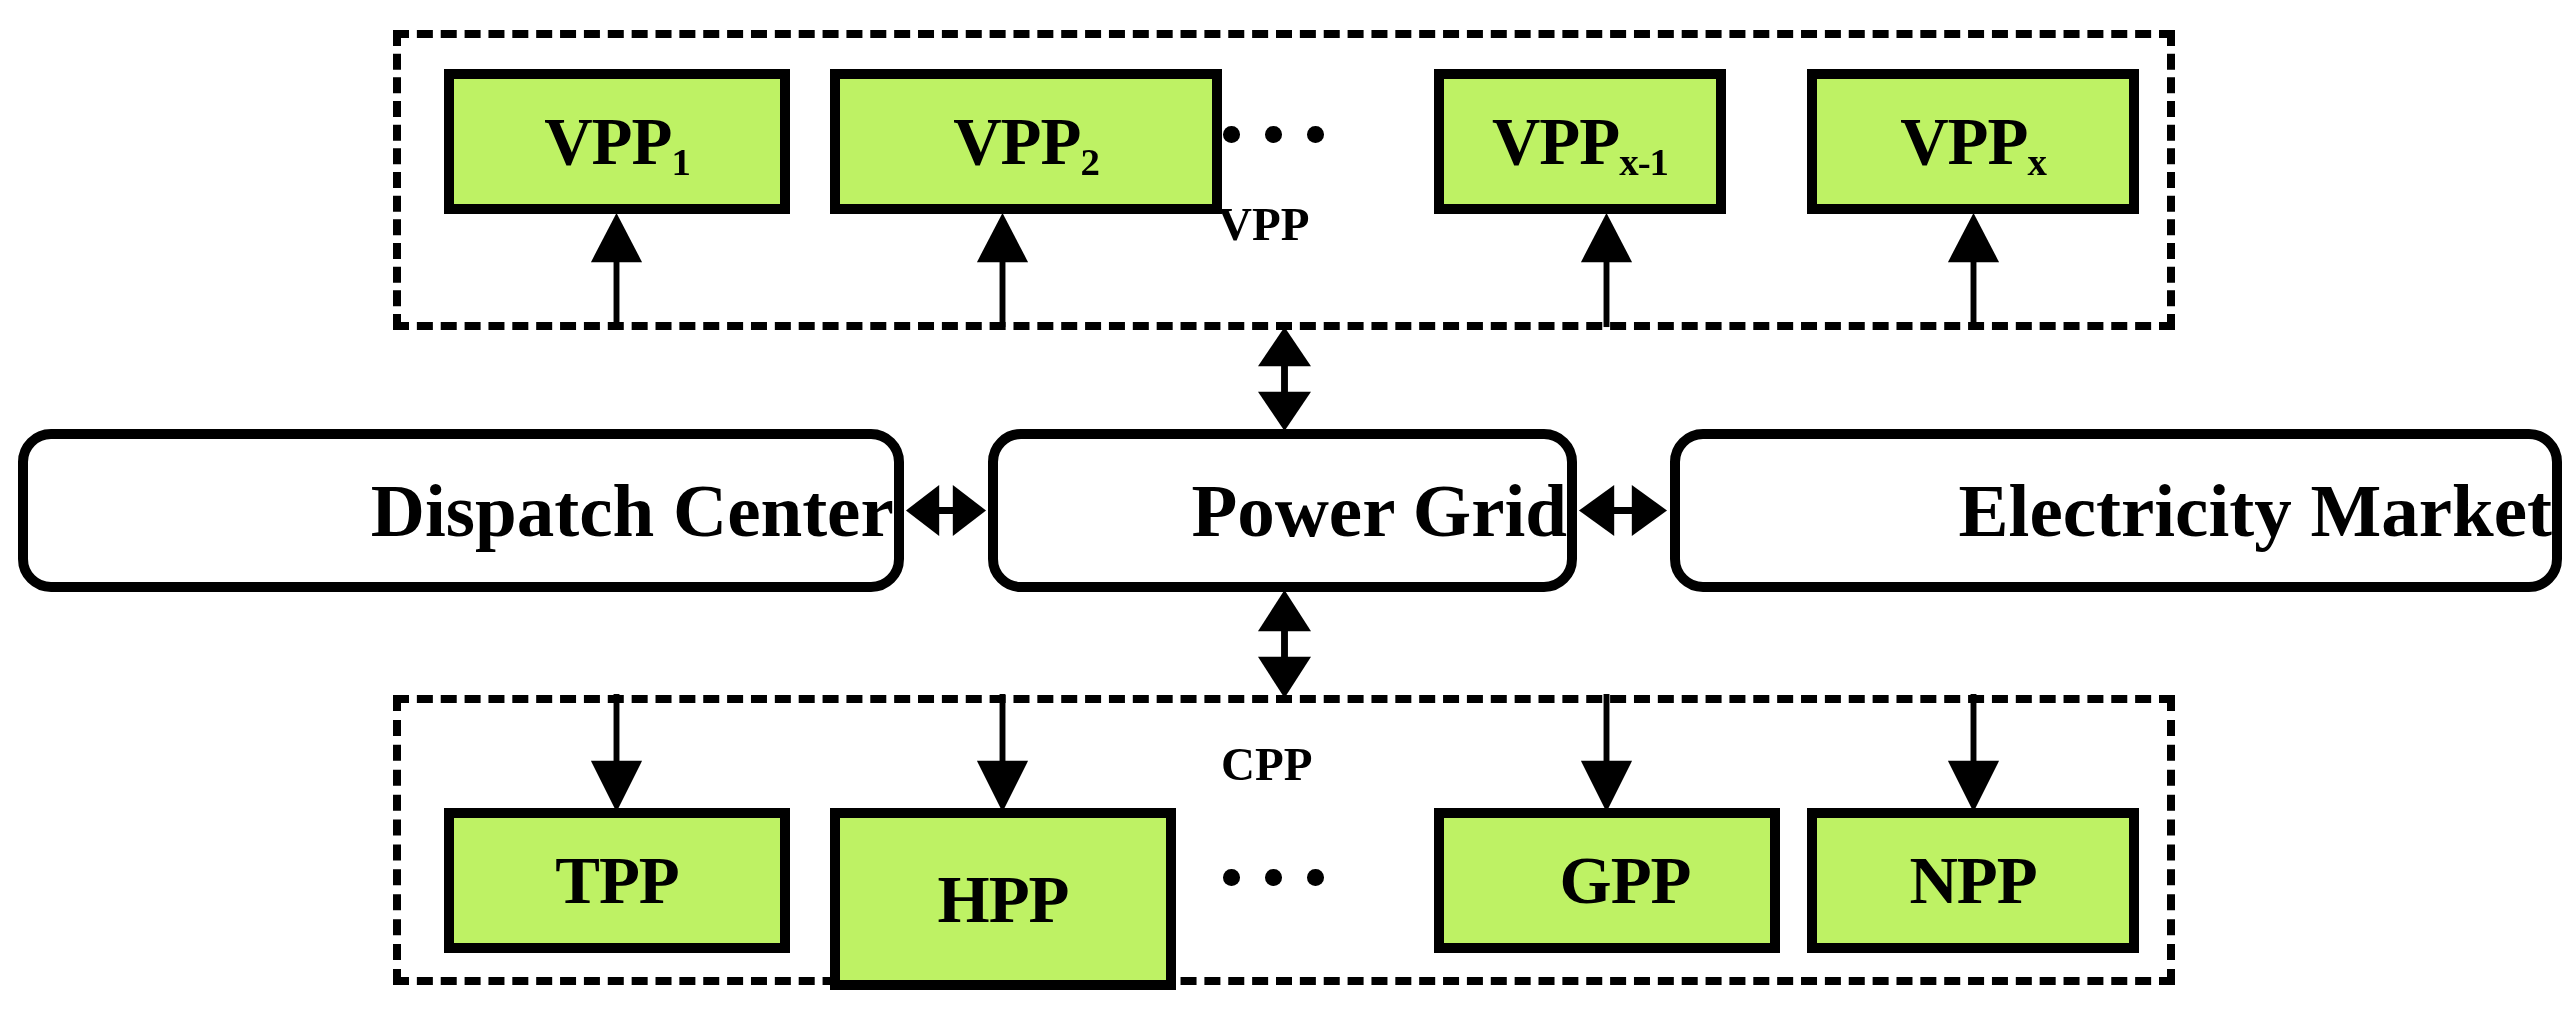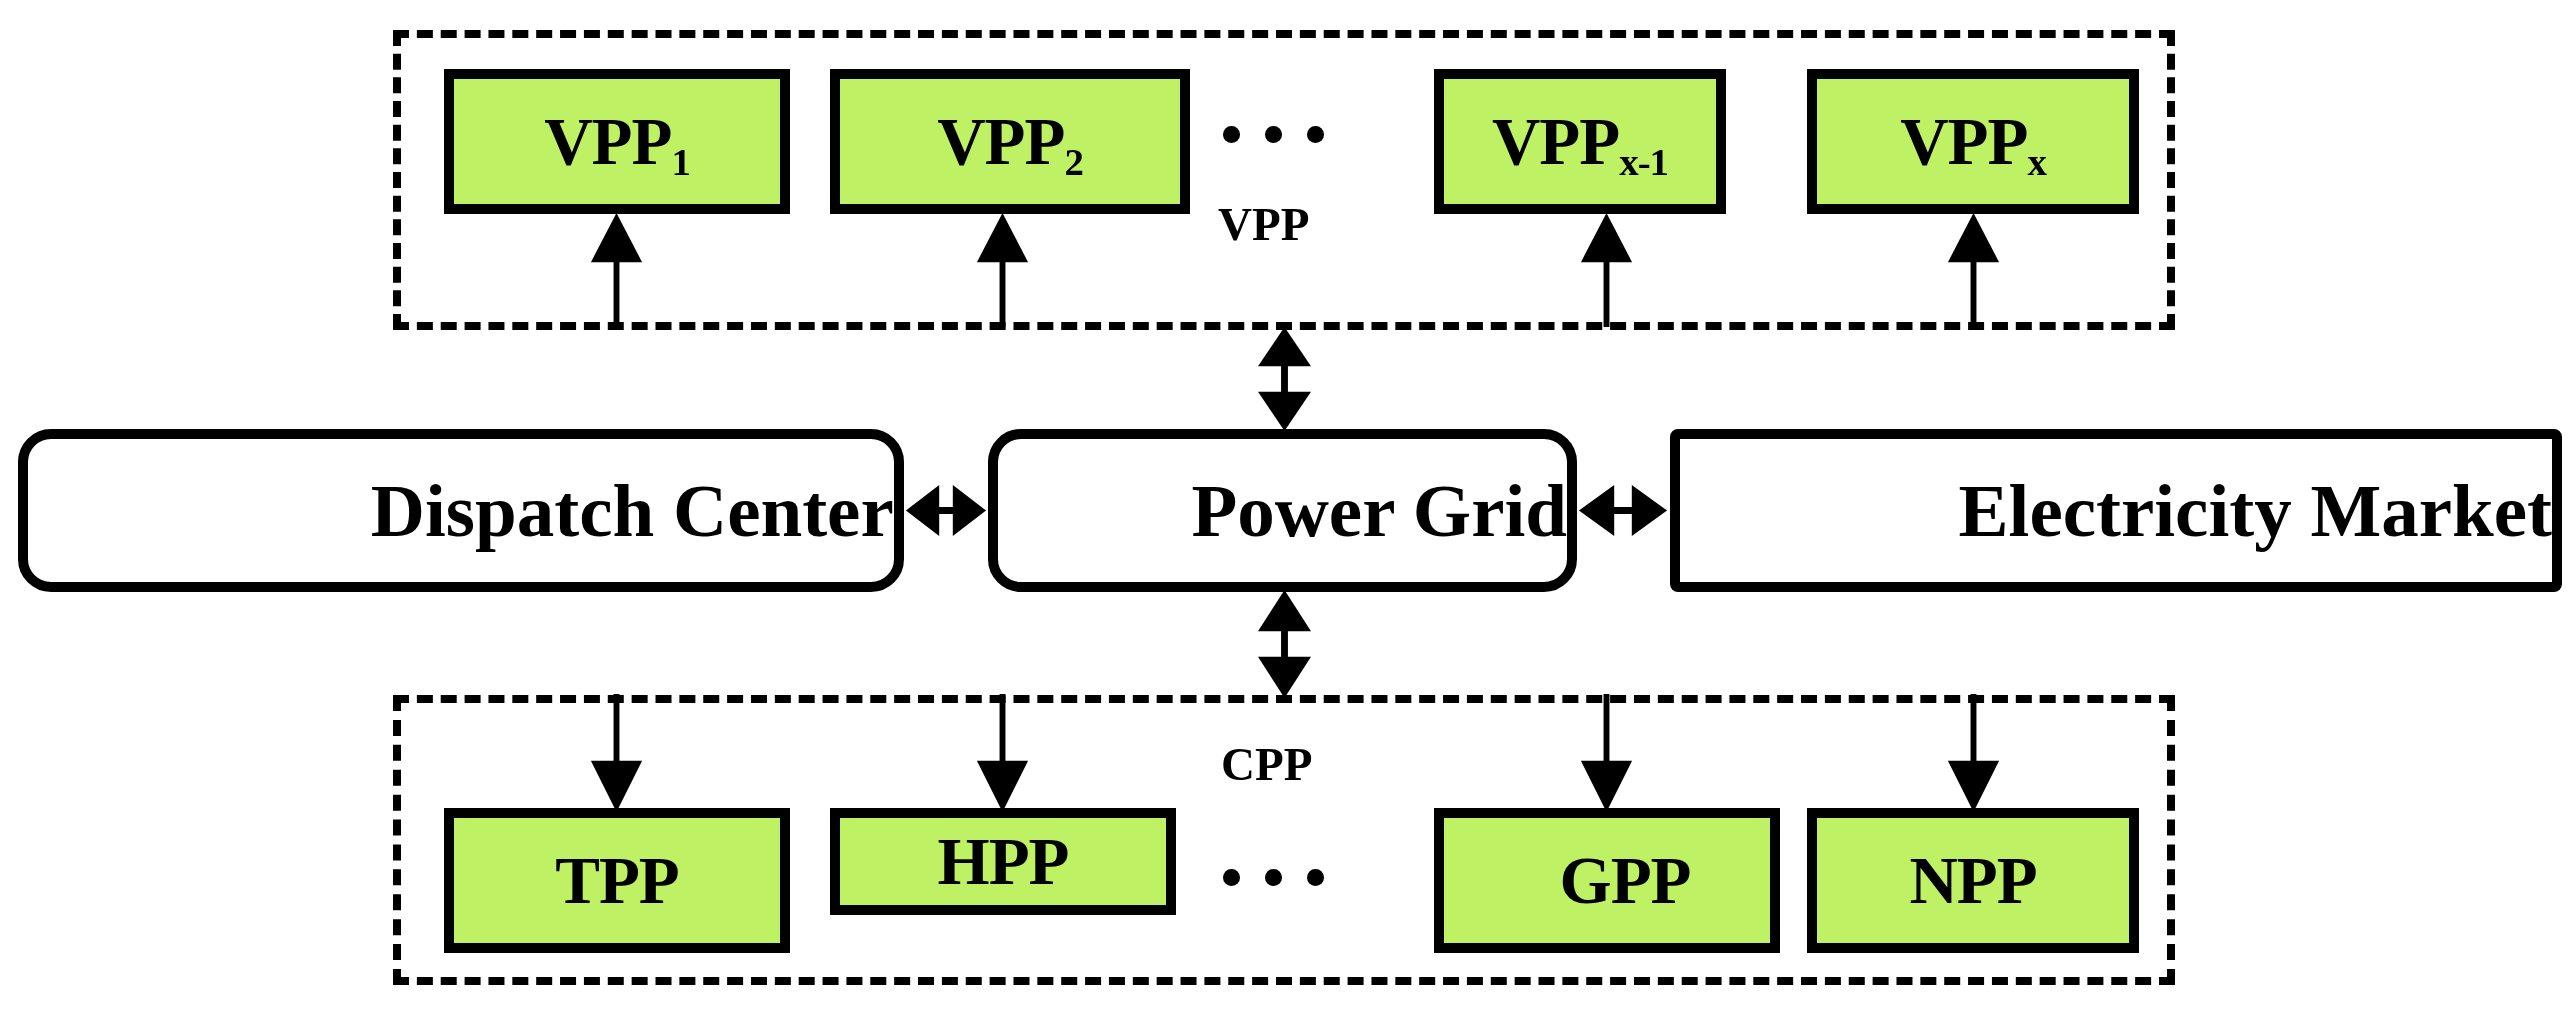--- a/index.html
+++ b/index.html
@@ -108,21 +108,21 @@
 <body>
 
 <div id="canvas">
 
   <div class="group-dashed" style="left:393px; top:29.5px; width:1782px; height:300px;"></div>
 
   <div class="unit-box" style="left:444px; top:69px; width:346px; height:145px;">
     <span class="unit-label">VPP<sub>1</sub></span>
   </div>
 
-  <div class="unit-box" style="left:830px; top:69px; width:360px; height:145px;">
+  <div class="unit-box" style="left:830px; top:69px; width:392px; height:145px;">
     <span class="unit-label">VPP<sub>2</sub></span>
   </div>
 
   <div class="unit-box" style="left:1434px; top:69px; width:292px; height:145px;">
     <span class="unit-label">VPP<sub>x-1</sub></span>
   </div>
 
   <div class="unit-box" style="left:1807px; top:69px; width:332px; height:145px;">
     <span class="unit-label">VPP<sub>x</sub></span>
   </div>
@@ -153,21 +153,21 @@
   </svg>
 
   <div class="main-box" style="left:17.7px; top:429px; width:886px; height:163px;">
     <span class="main-label">Dispatch Center</span>
   </div>
 
   <div class="main-box" style="left:988px; top:429px; width:589px; height:163px;">
     <span class="main-label">Power Grid</span>
   </div>
 
-  <div class="main-box" style="left:1670px; top:429px; width:892px; height:163px;border-radius:8px;">
+  <div class="main-box" style="left:1670px; top:429px; width:892px; height:163px;">
     <span class="main-label">Electricity Market</span>
   </div>
 
   <svg class="arrow-svg" style="left:904px; top:477px;" width="84" height="67" viewBox="0 0 86 68">
     <line x1="26" y1="34" x2="60" y2="34" stroke-width="7"></line>
     <polygon points="2,34 36,8 36,60"></polygon>
     <polygon points="84,34 50,8 50,60"></polygon>
   </svg>
 
   <svg class="arrow-svg" style="left:1577px; top:477px;" width="92" height="67" viewBox="0 0 94 68">
@@ -206,21 +206,21 @@
   </svg>
   <svg class="arrow-svg" style="left:1944px; top:692px;" width="59" height="122" viewBox="0 0 60 124">
     <line x1="30" y1="2" x2="30" y2="74" stroke-width="6"></line>
     <polygon points="30,122 4,70 56,70"></polygon>
   </svg>
 
   <div class="unit-box" style="left:444px; top:808px; width:346px; height:145px;">
     <span class="unit-label">TPP</span>
   </div>
 
-  <div class="unit-box" style="left:830px; top:808px; width:346px; height:107px;">
+  <div class="unit-box" style="left:830px; top:808px; width:346px; height:182px;">
     <span class="unit-label">HPP</span>
   </div>
 
   <div class="unit-box" style="left:1434px; top:808px; width:346px; height:145px;padding-left:36px;">
     <span class="unit-label">GPP</span>
   </div>
 
   <div class="unit-box" style="left:1807px; top:808px; width:332px; height:145px;">
     <span class="unit-label">NPP</span>
   </div>

